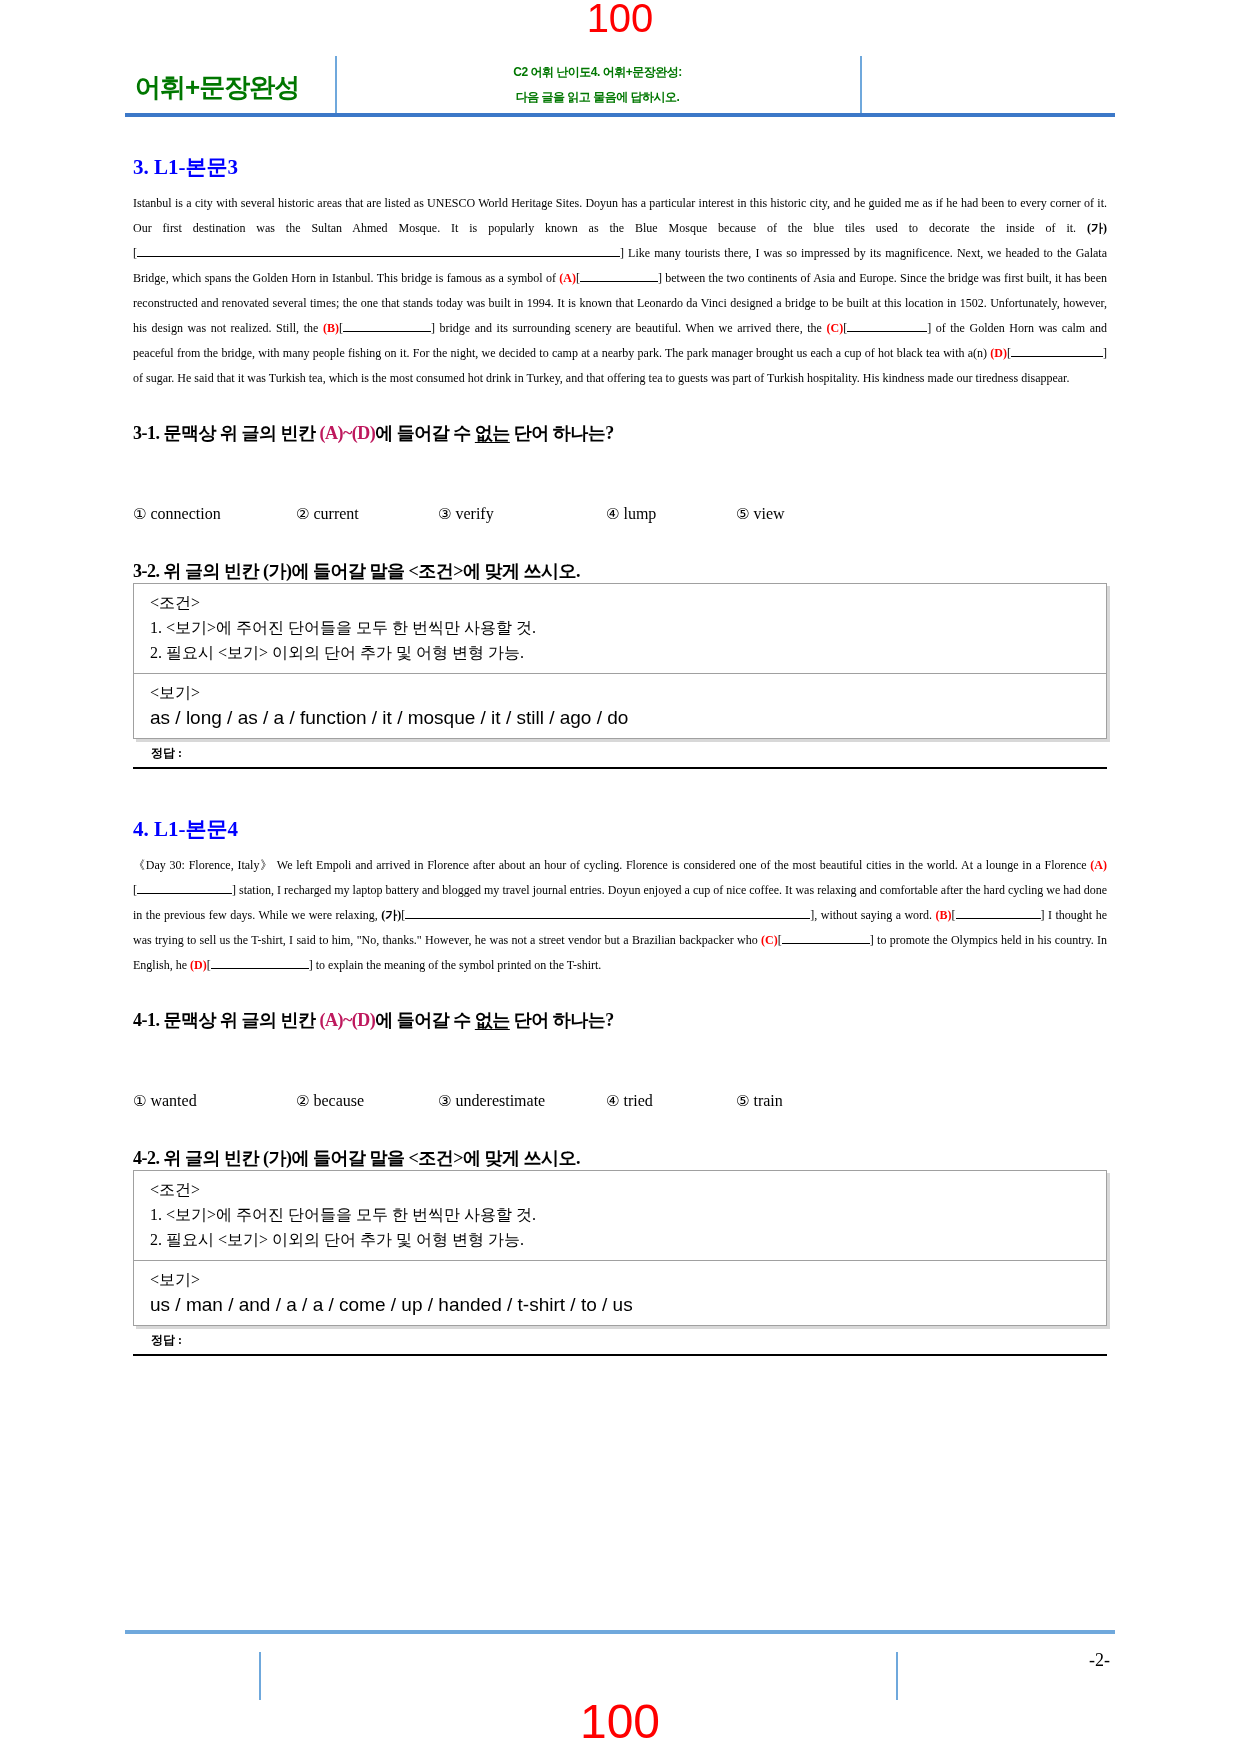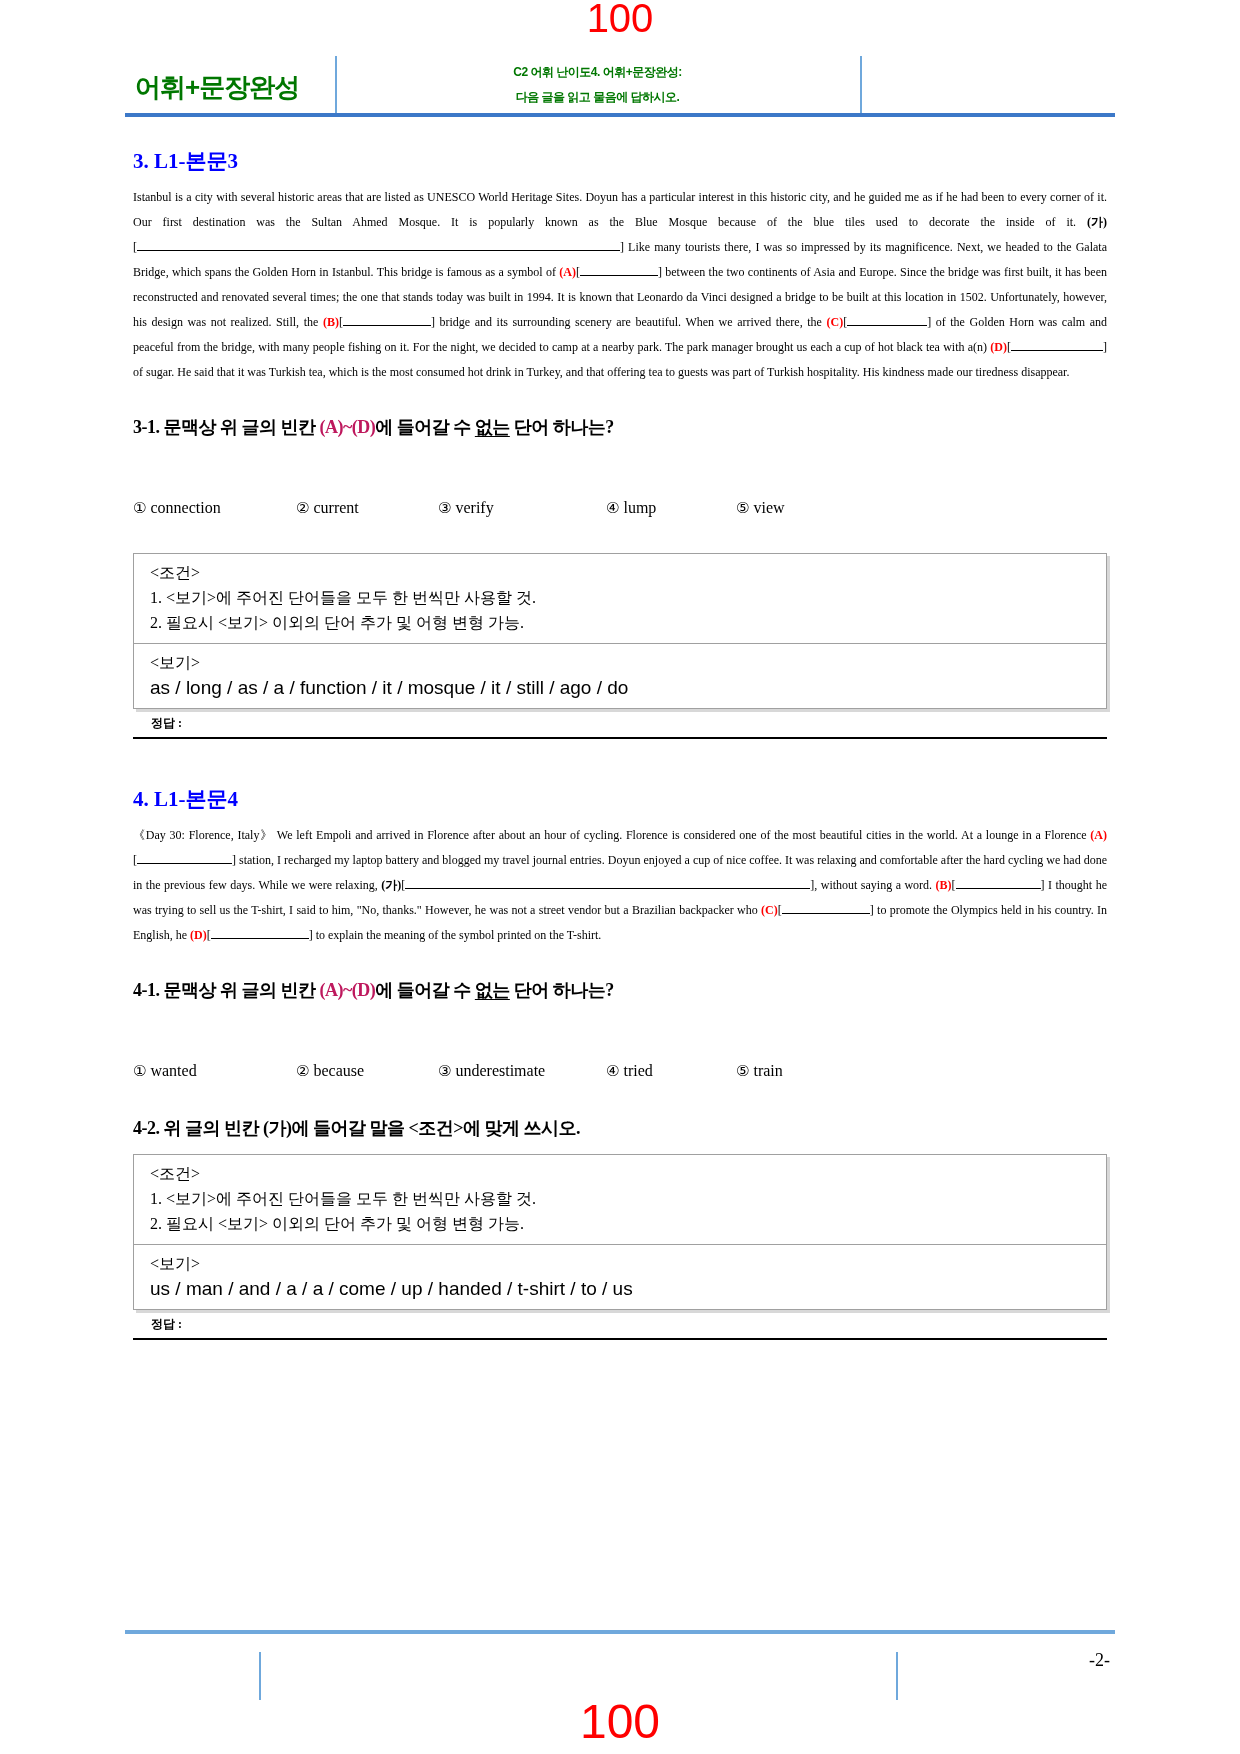--- a/index.html
+++ b/index.html
@@ -24,42 +24,42 @@
   .vsep { position:absolute; top:0; width:2px; height:58px; background:#6fa8dc; }
   .vsep1 { left:202px; } .vsep2 { left:727px; }
   .header-center {
     position:absolute; left:202px; width:525px; top:4px; text-align:center;
     color:#007700; font-weight:bold; font-size:12px; line-height:25px;
     font-family:"Liberation Sans","DejaVu Sans",sans-serif; letter-spacing:-0.5px;
   }
   .toprule { position:absolute; top:113px; left:125px; width:990px; height:4px; background:#3c78c8; }
 
   
-  .content { position:absolute; top:107px; left:133px; width:974px; }
+  .content { position:absolute; top:113px; left:133px; width:974px; }
   .section-title { color:#0000ff; font-weight:bold; font-size:21px; margin-bottom:10px; }
   .section:nth-of-type(1) .section-title { margin-top:40px; }
   .section + .section .section-title { margin-top:46px; }
 
   .passage { font-size:12px; line-height:25px; text-align:justify; }
   .marker { font-weight:bold; }
   .marker.red { color:#ff0000; }
   .blankwrap { white-space:nowrap; }
   .blank { display:inline-block; border-bottom:1.4px solid #000; height:15px; vertical-align:baseline; }
 
   .prompt { font-size:18px; font-weight:bold; margin-top:30px; letter-spacing:-0.5px; }
   .prompt .red { color:#be185d; }
   .prompt .ul { text-decoration:underline; text-underline-offset:3px;margin-top:40px; }
 
   .options { margin-top:12px; font-size:16px; display:flex; align-items:baseline; }
   .option:nth-child(1){ width:163px; } .option:nth-child(2){ width:142px; }
   .option:nth-child(3){ width:168px; } .option:nth-child(4){ width:130px;margin-top:48px; }
   .onum { font-family:"DejaVu Sans",sans-serif; font-size:15px; }
 
   .q2block { margin-top:36px; }
-  .qbox { border:1px solid #a0a0a0; margin-top:14px; font-size:16px; box-shadow:3px 3px 0 #d8d8d8; }
+  .qbox { border:1px solid #a0a0a0; margin-top:0; font-size:16px; box-shadow:3px 3px 0 #d8d8d8; }
   .qbox-cond { padding:6px 16px 8px; border-bottom:1px solid #a0a0a0; }
   .qbox-ex   { padding:6px 16px 8px; }
   .cond-title { line-height:25px; }
   .cond-line  { line-height:25px; }
   .ex-words { font-family:Liberation Sans, sans-serif; font-size:19px; line-height:25px; }
   .answer-row {
     border-bottom:2px solid #000; padding:6px 0 5px 18px;
     font-weight:bold; font-size:12px;
   }
 
@@ -96,20 +96,23 @@
     </div>
     <div class="options">
         <span class="option"><span class="onum">①</span> <span>connection</span></span>
         <span class="option"><span class="onum">②</span> <span>current</span></span>
         <span class="option"><span class="onum">③</span> <span>verify</span></span>
         <span class="option"><span class="onum">④</span> <span>lump</span></span>
         <span class="option"><span class="onum">⑤</span> <span>view</span></span>
       </div>
 
     <div class="q2block">
+      <div class="prompt" style="margin-top:0">
+        <span>3-2.</span><span> 위 글의 빈칸 (가)에 들어갈 말을 &lt;조건&gt;에 맞게 쓰시오.</span>
+      </div>
       <div class="qbox">
         <div class="qbox-cond">
           <div class="cond-title">&lt;조건&gt;</div>
           <div>
               <div class="cond-line">1. &lt;보기&gt;에 주어진 단어들을 모두 한 번씩만 사용할 것.</div>
               <div class="cond-line">2. 필요시 &lt;보기&gt; 이외의 단어 추가 및 어형 변형 가능.</div>
             </div>
         </div>
         <div class="qbox-ex">
           <div class="cond-title">&lt;보기&gt;</div>

